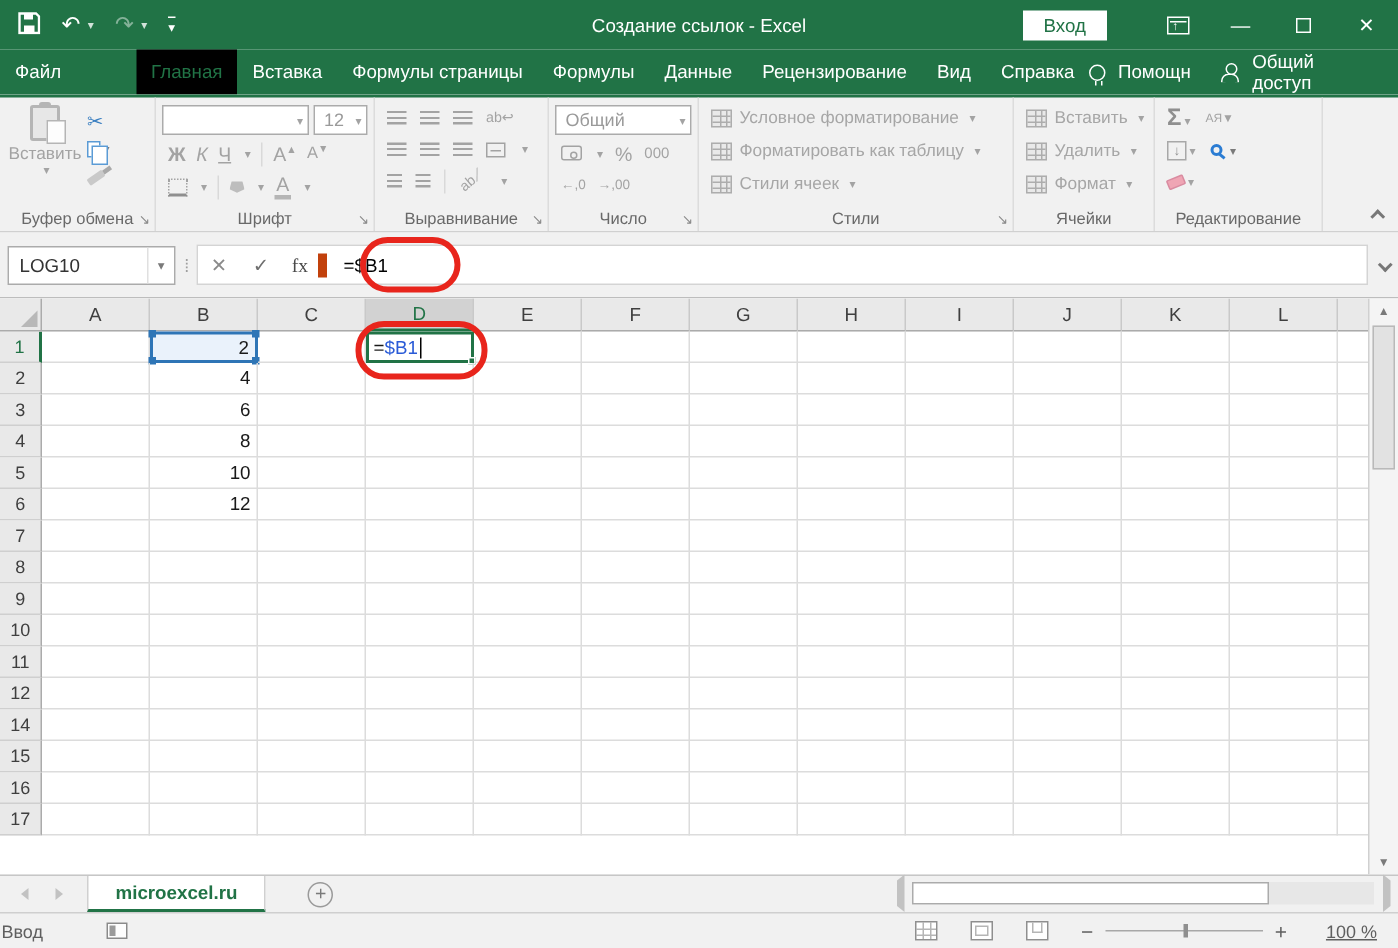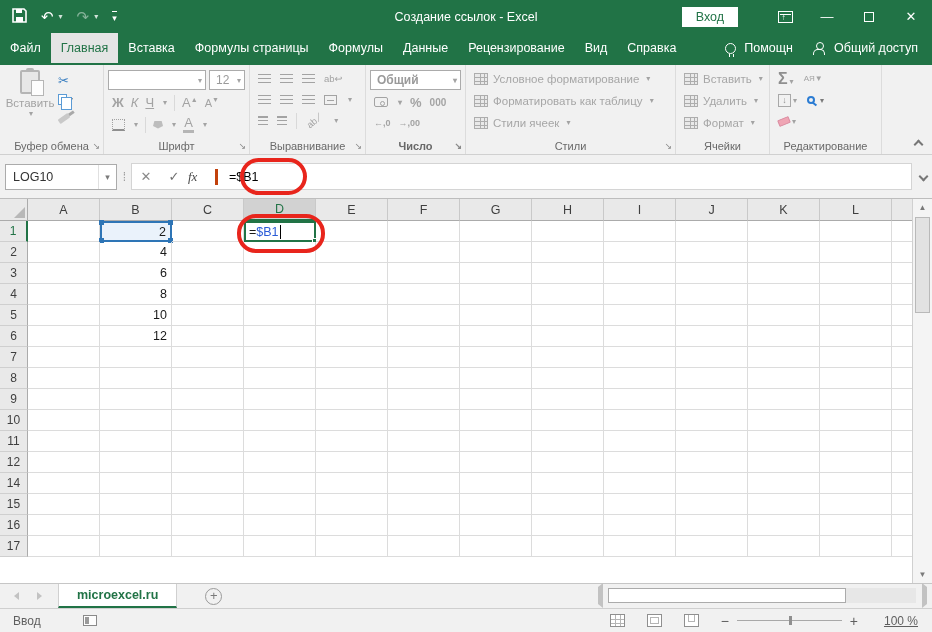--- a/index.html
+++ b/index.html
@@ -19,21 +19,21 @@
   .winbtn { width:42px; height:100%; display:flex; align-items:center; justify-content:center; font-size:13px; color:#fff; }
   .maxbox { width:10px; height:10px; border:1px solid #fff; }
   .ribdisp { width:15px; height:12px; border:1px solid #fff; position:relative; }
   .ribdisp::before { content:""; position:absolute; top:2px; left:1px; right:1px; border-top:1px solid #fff; }
   .ribdisp::after { content:"↑"; position:absolute; left:3px; top:1px; font-size:8px; }
 
   
   .tabrow { position:absolute; top:33px; left:0; right:0; height:30px; background:#217346; display:flex; align-items:stretch; color:#fff; }
   .tabs-left { display:flex; }
   .tab { display:flex; align-items:center; padding:0 10px; font-size:12.5px; white-space:nowrap; }
-  .tab.active { background:#e5e5e5; color:#217346; }
+  .tab.active { background:#000000; color:#217346;margin-left:40px; }
   .tabs-right { margin-left:auto; display:flex; align-items:center; gap:6px; padding-right:14px; font-size:12.5px; }
   .bulb { width:11px; height:11px; border:1.5px solid #fff; border-radius:50%; position:relative; margin-right:2px; }
   .bulb::after { content:""; position:absolute; left:2.5px; bottom:-4px; width:3px; height:3px; border-left:1.5px solid #fff; border-right:1.5px solid #fff; }
   .person { width:12px; height:12px; position:relative; margin-right:3px; margin-left:14px; }
   .person::before { content:""; position:absolute; top:0; left:3px; width:6px; height:6px; border:1.5px solid #fff; border-radius:50%; }
   .person::after { content:""; position:absolute; bottom:-1px; left:0; width:10px; height:5px; border:1.5px solid #fff; border-bottom:none; border-radius:5px 5px 0 0; }
 
   
   .ribbon { position:absolute; top:63px; left:0; right:0; height:92px; background:#f1f1f1; border-top:2px solid #217346; border-bottom:1px solid #d0d0d0; display:flex; }
   .rgroup { position:relative; border-right:1px solid #dcdcdc; padding:5px 4px 17px 4px; display:flex; flex-direction:column; }
@@ -74,21 +74,21 @@
   .g-align { width:116px; gap:4px; padding-left:8px; }
   .arow { display:flex; align-items:center; gap:9px; height:17px; }
   .bars { width:13px; height:9px; background:repeating-linear-gradient(to bottom, #a3a3a3 0 1.5px, transparent 1.5px 3.8px); }
   .bars.sm { width:10px; }
   .wrapico { font-size:9.5px; color:#a3a3a3; line-height:1; }
   .mergeico { width:13px; height:10px; border:1px solid #a3a3a3; position:relative; }
   .mergeico::after { content:""; position:absolute; left:2px; right:2px; top:4px; border-top:1px solid #a3a3a3; }
   .angled { font-size:9.5px; color:#a3a3a3; transform:rotate(-40deg); display:inline-block; }
 
   
-  .g-num { width:100px; gap:3px;font-weight:bold; }
+  .g-num { width:100px; gap:3px; }
   .nrow { display:flex; align-items:center; gap:8px; height:18px; padding-left:4px; font-size:11px; color:#a3a3a3; }
   .coinico { width:14px; height:10px; border:1px solid #a3a3a3; border-radius:2px; position:relative; }
   .coinico::after { content:""; position:absolute; left:4.5px; top:2.5px; width:3px; height:3px; border:1px solid #a3a3a3; border-radius:50%; }
   .mini { font-size:9px; color:#a3a3a3; letter-spacing:0; }
 
   
   .g-styles { width:210px; gap:5px; padding-left:8px; justify-content:flex-start; }
   .srow { display:flex; align-items:center; gap:5px; font-size:11.5px; color:#a6a6a6; height:17px; white-space:nowrap; }
   .tblico { width:14px; height:12px; border:1px solid #adadad; background:
       linear-gradient(#adadad 0 0) 0 3.5px/100% 1px no-repeat,
@@ -113,21 +113,21 @@
   .rib-collapse { position:absolute; right:10px; bottom:6px; }
 
   
   .fbar { position:absolute; top:155px; left:0; right:0; height:44px; background:#f1f1f1; border-bottom:1px solid #bdbdbd; display:flex; align-items:center; }
   .namebox { width:112px; height:26px; margin-left:5px; background:#fff; border:1px solid #ababab; display:flex; align-items:center; padding-left:7px; font-size:12.5px; color:#333; }
   .namebox .nb-dd { margin-left:auto; width:18px; text-align:center; font-size:9px; color:#7a7a7a; border-left:1px solid #e0e0e0; align-self:stretch; display:flex; align-items:center; justify-content:center; }
   .fbsep { width:14px; text-align:center; color:#9f9f9f; font-size:12px; letter-spacing:-1px; }
   .fbwhite { flex:1; height:27px; background:#fff; border:1px solid #d4d4d4; margin-right:20px; display:flex; align-items:center; }
   .fbtn { width:28px; text-align:center; font-size:13px; color:#8a8a8a; }
   .fbtn.ok { color:#6f6f6f; }
-  .fxbtn { width:30px; text-align:left; font-size:13px; color:#4a4a4a; font-family:"Liberation Serif", serif; font-style:italic; border-right:3px solid #c2410c; }
+  .fxbtn { width:30px; text-align:center; font-size:13px; color:#4a4a4a; font-family:"Liberation Serif", serif; border-right:6px solid #c2410c; }
   .fvalue { padding-left:11px; font-size:12.5px; color:#000; }
   .fb-expand { position:absolute; right:5px; top:18px; }
 
   
   .gridwrap { position:absolute; top:199px; left:0; bottom:49px; right:0; background:#fff; overflow:hidden; }
   .sheetarea { position:absolute; left:0; top:0; right:20px; bottom:0; overflow:hidden; }
   .colhdr-row { display:flex; height:22px; }
   .corner { width:28px; flex:none; background:#e9e9e9; border-right:1px solid #ababab; border-bottom:1px solid #ababab; position:relative; }
   .corner::after { content:""; position:absolute; right:2px; bottom:2px; border-left:11px solid transparent; border-bottom:11px solid #b8b8b8; }
   .colcell { width:72px; flex:none; background:#e9e9e9; border-right:1px solid #c9c9c9; border-bottom:1px solid #ababab; display:flex; align-items:center; justify-content:center; font-size:12.5px; color:#3f3f3f; }
@@ -162,21 +162,21 @@
   .tri.right { border-left:5px solid #c2c2c2; }
   .sheettab { background:#fff; color:#217346; font-weight:700; font-size:12.5px; display:flex; align-items:center; padding:0 18px; border-left:1px solid #d0d0d0; border-right:1px solid #d0d0d0; border-bottom:2px solid #217346; }
   .addsheet { width:17px; height:17px; border:1px solid #9a9a9a; border-radius:50%; color:#7a7a7a; font-size:13px; line-height:14px; text-align:center; align-self:center; margin-left:28px; }
   .hscroll { position:absolute; right:0; top:586px; width:340px; height:19px; display:flex; align-items:center; }
   .hs-arrow { width:16px; text-align:center; }
   .hs-thumb { width:238px; height:15px; background:#fff; border:1px solid #ababab; }
   .hs-track { flex:1; height:15px; background:#e7e7e7; }
 
   
   .statusbar { position:absolute; left:0; right:0; bottom:0; height:24px; background:#f1f1f1; border-top:1px solid #cfcfcf; display:flex; align-items:center; font-size:12px; color:#5f5f5f; }
-  .sb-mode { padding-left:13px; }
+  .sb-mode { padding-left:1px; }
   .macroico { width:14px; height:11px; border:1px solid #8a8a8a; margin-left:42px; position:relative; background:#fdfdfd; }
   .macroico::before { content:""; position:absolute; left:1px; top:1px; width:4px; height:7px; background:#9a9a9a; }
   .sb-right { margin-left:auto; display:flex; align-items:center; gap:22px; padding-right:14px; }
   .viewico { width:15px; height:13px; border:1px solid #8f8f8f; background:#fff; }
   .viewico.grid3 { background:linear-gradient(#b5b5b5 0 0) 0 4px/100% 1px no-repeat, linear-gradient(#b5b5b5 0 0) 0 8px/100% 1px no-repeat, linear-gradient(#b5b5b5 0 0) 4.5px 0/1px 100% no-repeat, linear-gradient(#b5b5b5 0 0) 9px 0/1px 100% no-repeat, #fff; }
   .viewico.pagelay { position:relative; } .viewico.pagelay::after { content:""; position:absolute; inset:2px; border:1px solid #b5b5b5; }
   .viewico.pagebrk { position:relative; } .viewico.pagebrk::after { content:""; position:absolute; left:3px; right:3px; top:0; bottom:4px; border:1px solid #b5b5b5; border-top:none; }
   .zoomctl { display:flex; align-items:center; gap:8px; }
   .zline { width:105px; height:1px; background:#a8a8a8; position:relative; }
   .zthumb { position:absolute; left:50%; top:-4px; width:3px; height:9px; background:#8f8f8f; }

